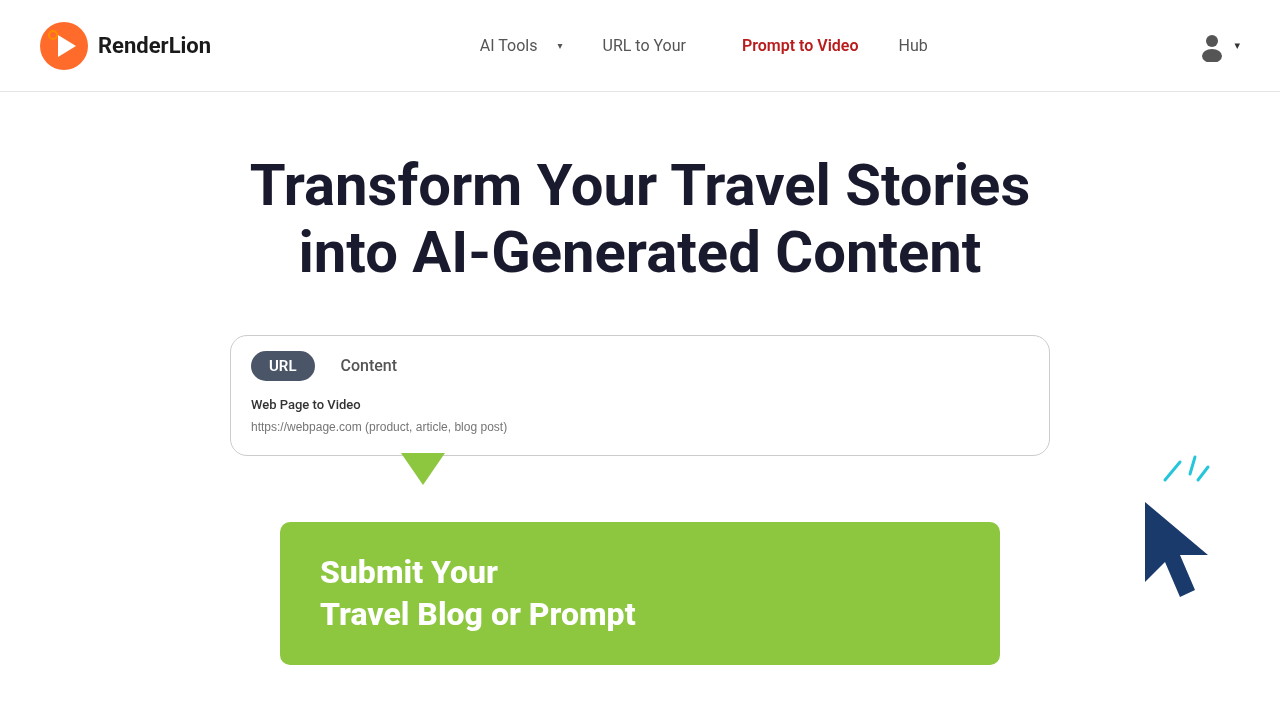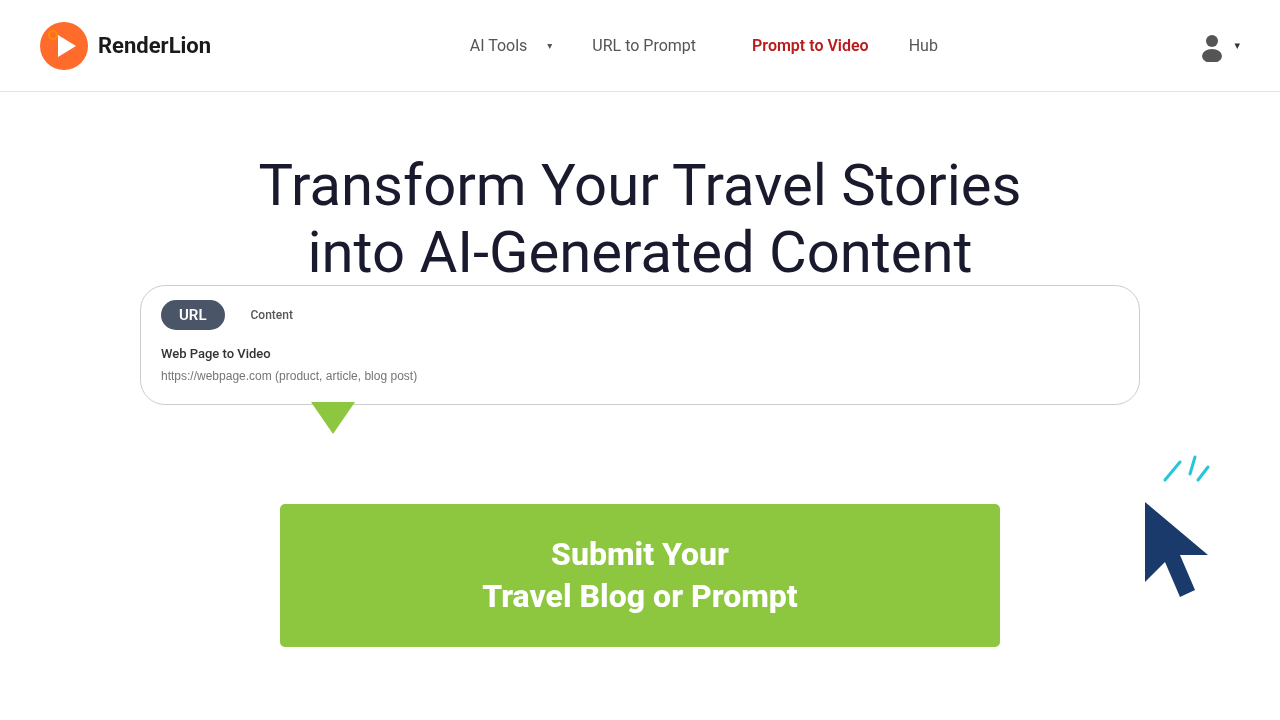--- a/index.html
+++ b/index.html
@@ -78,32 +78,33 @@
     .main {
       display: flex;
       flex-direction: column;
       align-items: center;
       padding-top: 60px;
       position: relative;
     }
 
     .hero-title {
       font-size: 58px;
-      font-weight: 400;
+      font-weight: 700;
       color: #1a1a2e;
       text-align: center;
       line-height: 1.15;
       max-width: 900px;
+      margin-bottom: 50px;
     }
 
     
     .input-card {
-      width: 1000px;
+      width: 820px;
       border: 1.5px solid #ccc;
-      border-radius: 25px;
+      border-radius: 17px;
       background: #fff;
       position: relative;
       overflow: visible;
     }
 
     .tabs-row {
       display: flex;
       align-items: center;
       padding: 14px 20px 0 20px;
       gap: 8px;
@@ -115,21 +116,21 @@
       padding: 6px 18px;
       font-size: 15px;
       font-weight: 600;
       cursor: pointer;
     }
     .tab-content {
       background: transparent;
       color: #555;
       border-radius: 20px;
       padding: 6px 18px;
-      font-size: 12px;
+      font-size: 16px;
       font-weight: 500;
       cursor: pointer;
     }
 
     .input-body {
       display: flex;
       align-items: center;
       padding: 16px 20px 20px 20px;
       gap: 16px;
     }
@@ -166,25 +167,24 @@
       white-space: nowrap;
     }
     .generate-arrow {
       font-size: 18px;
     }
 
     
     .green-banner {
       width: 720px;
       background: #8dc63f;
-      border-radius: 5px;
+      border-radius: 10px;
       padding: 30px 40px;
-      text-align: center;
       position: absolute;
-      top: 412px;
+      top: 430px;
       left: 50%;
       transform: translateX(-50%);
     }
     .green-banner-text {
       font-size: 32px;
       font-weight: 800;
       color: #fff;
       line-height: 1.3;
     }
 
@@ -217,21 +217,21 @@
     </svg>
     <span class="logo-text">RenderLion</span>
   </div>
 
   <nav class="nav">
     <a class="nav-item">
       <span>AI Tools</span>
       <span class="chevron">▾</span>
     </a>
     <a class="nav-item">
-      <span>URL to Prompt</span>
+      <span>URL to Your</span>
     </a>
     <a class="nav-item active">
       <span>Prompt to Video</span>
     </a>
     <a class="nav-item">
       <span>Hub</span>
     </a>
   </nav>
 
   <div class="user-area">

